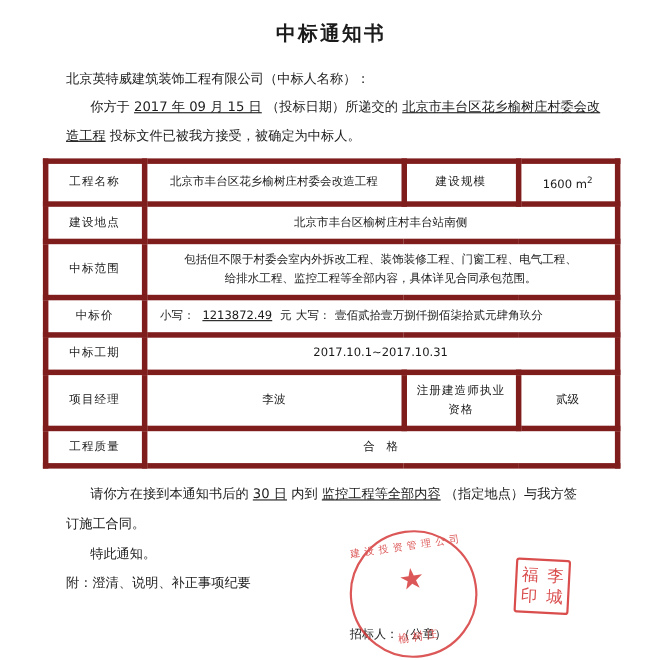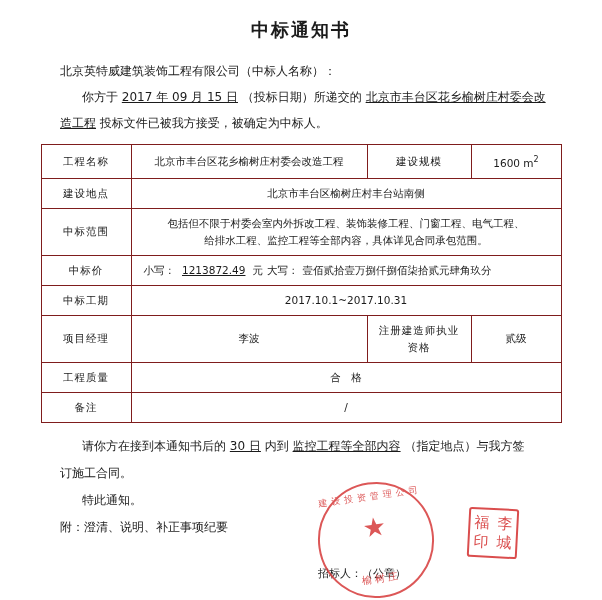--- a/index.html
+++ b/index.html
@@ -45,21 +45,21 @@
   .body-block {
     padding: 0 20px 0 24px;
   }
   table.main {
     border-collapse: collapse;
     width: 520px;
     margin: 10px auto 0 auto;
     table-layout: fixed;
   }
   table.main td {
-    border: 1px solid #7f1d1d;
+    border: 5px solid #7f1d1d;
     font-size: 10.5px;
     padding: 6px 6px;
     vertical-align: middle;
     line-height: 17px;
     text-align: center;
   }
   td.label {
     text-align: center;
     width: 86px;
     letter-spacing: 1px;
@@ -251,24 +251,20 @@
       <tr>
         <td class="label">项目经理</td>
         <td class="center">李波</td>
         <td class="label">注册建造师执业资格</td>
         <td class="center">贰级</td>
       </tr>
       <tr>
         <td class="label">工程质量</td>
         <td class="center" colspan="3">合　格</td>
       </tr>
-      <tr>
-        <td class="label">备注</td>
-        <td class="center" colspan="3">/</td>
-      </tr>
     </tbody>
   </table>
 
   <div class="after-table">
     <p class="para indent">
       <span>请你方在接到本通知书后的</span>
       <span class="ul">30 日</span>
       <span>内到</span>
       <span class="ul">监控工程等全部内容</span>
       <span>（指定地点）与我方签</span>

